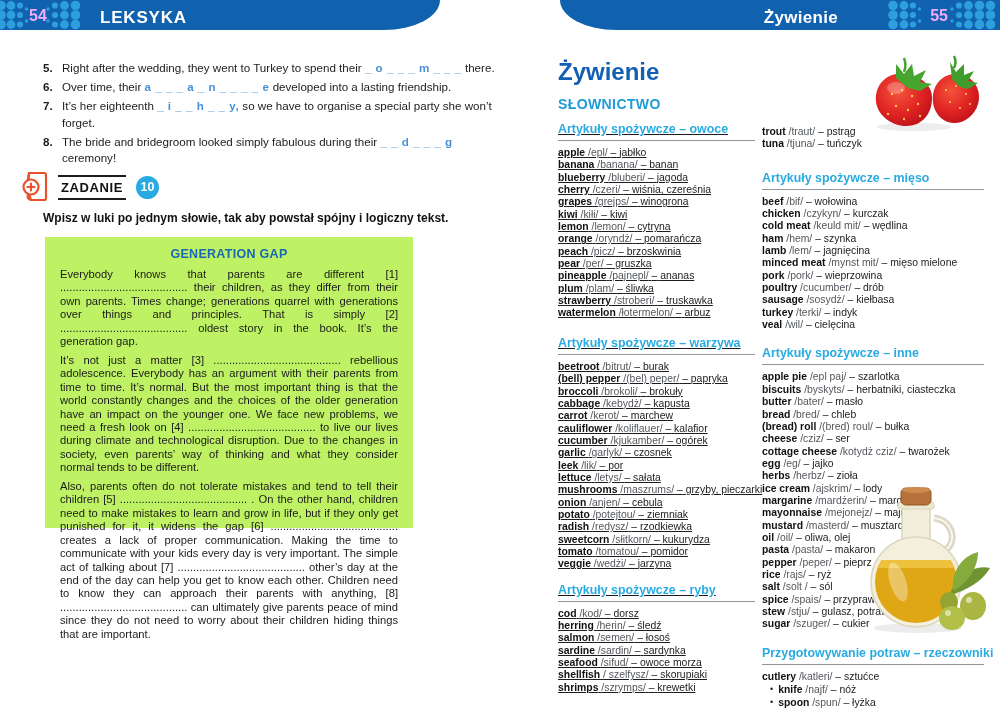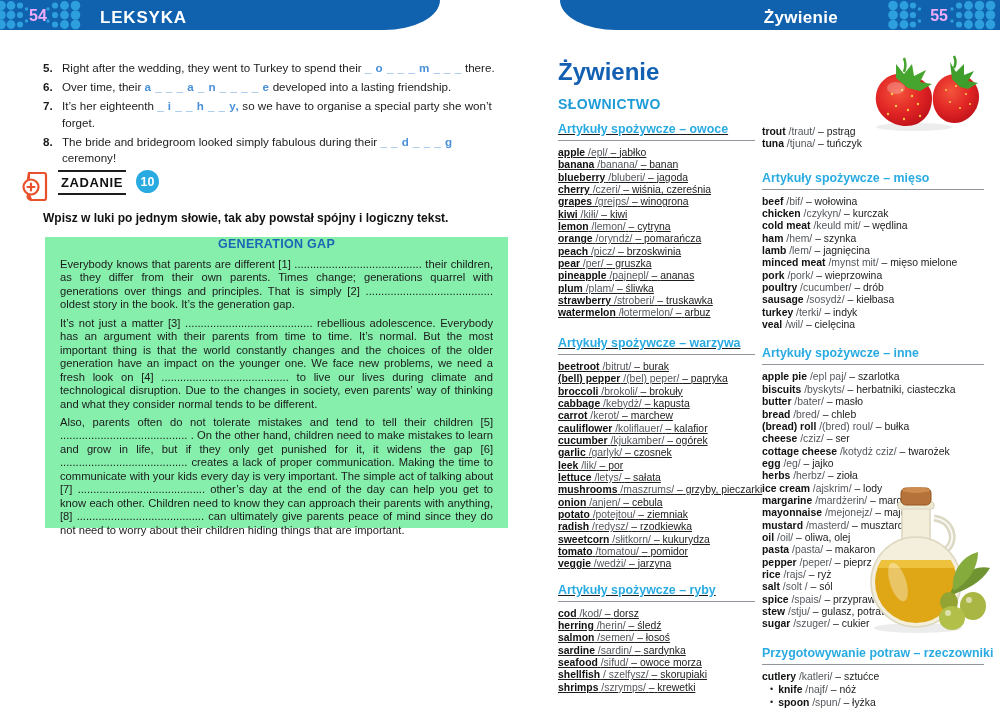--- a/index.html
+++ b/index.html
@@ -19,30 +19,30 @@
   .band-right .bandlabel{right:162px;letter-spacing:0.3px;}
 
   
   .ex-list{position:absolute;left:43px;top:60px;width:465px;}
   .ex-item{display:flex;margin-bottom:3px;font-size:11.6px;line-height:16.2px;}
   .ex-item .num{width:19px;font-weight:bold;flex:none;}
   .ex-item .body{flex:1;}
   .gap{color:#4a90d8;font-weight:600;letter-spacing:0.5px;white-space:nowrap;}
 
   
-  .task-row{position:absolute;left:21px;top:170px;display:flex;align-items:flex-start;}
+  .task-row{position:absolute;left:21px;top:170px;display:flex;align-items:center;}
   .task-label{margin-left:7px;border-top:2px solid #1d1d1d;border-bottom:2px solid #1d1d1d;
               padding:3px 3px;font-weight:bold;font-size:13px;letter-spacing:0.6px;color:#111;}
   .task-num{margin-left:10px;width:23px;height:23px;border-radius:50%;background:#29abe2;color:#fff;
             display:flex;align-items:center;justify-content:center;font-weight:bold;font-size:12.5px;}
   .instruction{position:absolute;left:43px;top:211px;width:460px;font-weight:bold;font-size:12px;color:#111;}
 
   
-  .gap-box{position:absolute;left:45px;top:237px;width:463px;height:291px;background:#86efac;
-           box-sizing:border-box;padding:0 15px 10px 15px;}
+  .gap-box{position:absolute;left:45px;top:237px;width:368px;height:291px;background:#bef264;
+           box-sizing:border-box;padding:10px 15px 10px 15px;}
   .gap-box h2{margin:0 0 7px 0;text-align:center;font-size:12.5px;color:#1a67b5;letter-spacing:0.3px;}
   .gap-box p{margin:0 0 5px 0;font-size:11.2px;line-height:13.45px;text-align:justify;color:#1b1b1b;}
   .gap-box p:last-child{margin-bottom:0;}
 
   
   .rp-title{position:absolute;left:558px;top:58px;font-size:24px;font-weight:bold;color:#135fb2;}
   .rp-subtitle{position:absolute;left:558px;top:96px;font-size:14px;font-weight:bold;color:#1e9cd8;letter-spacing:0.4px;}
   .vcol{position:absolute;top:122px;}
   .vcol1{left:558px;width:197px;text-decoration:underline;}
   .vcol2{left:762px;width:222px;}

